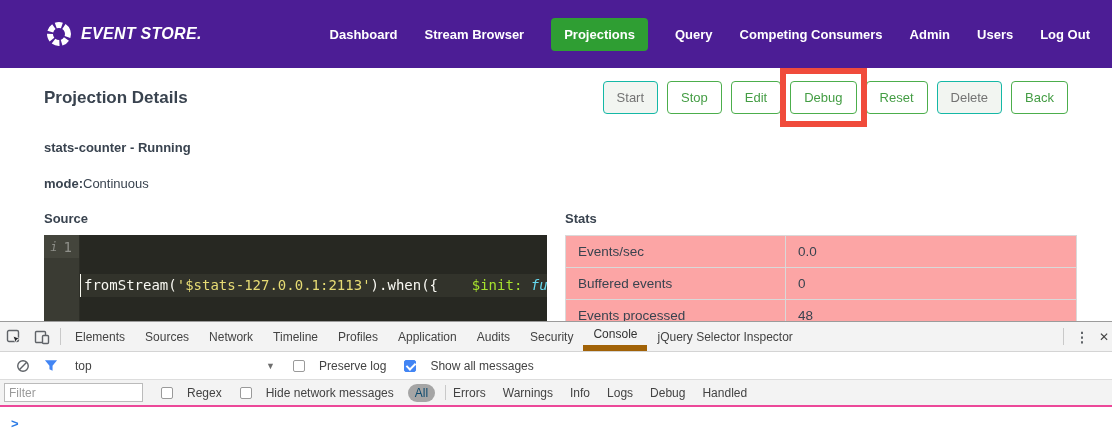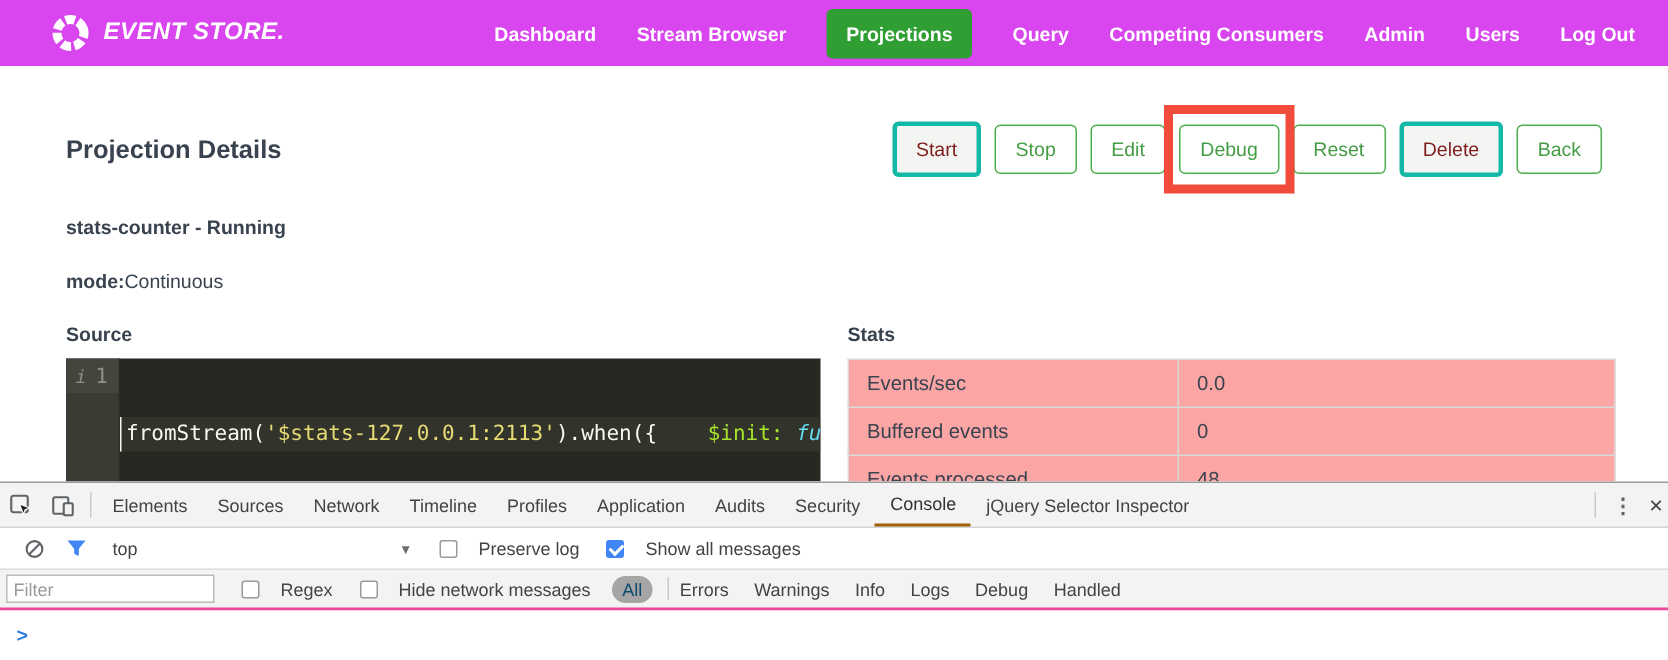--- a/index.html
+++ b/index.html
@@ -1,40 +1,40 @@
 <!DOCTYPE html>
 <html><head>
 <meta charset="utf-8">
 <style>
   * { box-sizing: border-box; margin: 0; padding: 0; }
   html,body { width: 1112px; height: 440px; overflow: hidden; background:#fff;
     font-family: "Liberation Sans", sans-serif; }
   .page { position: relative; width: 1112px; height: 440px; }
 
   
-  .header { height: 44px; background: #d946ef; display: flex; align-items: center;
-    padding: 0 22px 0 34px; }
+  .header { height: 68px; background: #4c1d95; display: flex; align-items: center;
+    padding: 0 22px 0 46px; }
   .logo { display: flex; align-items: center; gap: 9px; color: #fff; }
   .logo-ring { display: block; }
   .logo-word { font-size: 16px; font-weight: bold; font-style: italic; letter-spacing: .3px; }
   .nav { margin-left: auto; display: flex; align-items: center; gap: 27px; }
   .nav a { color: #fff; text-decoration: none; font-size: 13px; font-weight: bold; }
   .nav a.active { background: #2f9e33; padding: 9px 13px; border-radius: 4px; }
 
   
   .content { position: absolute; top: 57px; left: 0; width: 1112px; height: 264px;
     overflow: hidden; color: #39434f; }
   .title-row { display: flex; align-items: center; justify-content: space-between;
     padding: 24px 44px 0 44px; }
   h1.page-title { font-size: 17px; font-weight: bold; color: #39434f; }
   .btn-row { display: flex; align-items: center; gap: 9px; }
   .btn { font-family: "Liberation Sans", sans-serif; font-size: 13px; padding: 8px 13px;
     border-radius: 4px; background: #fff; border: 1px solid #4cae4c; color: #449d44;
     cursor: pointer; }
-  .btn.disabled { background: #f2f5f1; border: 3px solid #14b8a6; color: #7f1d1d; cursor: default; }
+  .btn.disabled { background: #f2f5f1; border: 1px solid #14b8a6; color: #737373; cursor: default; }
   .debug-wrap { position: relative; }
   .red-box { position: absolute; top: -13px; bottom: -13px; left: -10px; right: -10px;
     border: 6px solid #f04b3b; pointer-events: none; z-index: 3; }
 
   .status-line { padding: 26px 44px 0 44px; font-size: 13px; font-weight: bold; }
   .mode-line { padding: 21px 44px 0 44px; font-size: 13px; }
   .mode-line b { font-weight: bold; }
 
   .cols { display: flex; padding: 20px 0 0 44px; gap: 18px; }
   .col-label { font-size: 13px; font-weight: bold; margin-bottom: 9px; }
@@ -60,21 +60,21 @@
   .stats-table td.k { width: 220px; }
 
   
   .devtools { position: absolute; left: 0; top: 321px; width: 1112px; height: 119px;
     background: #fff; border-top: 1px solid #9b9b9b; font-size: 12px; color: #434343; }
   .dt-tabbar { height: 30px; background: #f3f3f3; border-bottom: 1px solid #d4d4d4;
     display: flex; align-items: stretch; }
   .dt-iconbtn { width: 28px; display: flex; align-items: center; justify-content: center; cursor: pointer; }
   .dt-sep { width: 1px; background: #c9c9c9; margin: 6px 4px; }
   .dt-tab { display: flex; align-items: center; padding: 0 10px; cursor: pointer; color: #434343; }
-  .dt-tab.active { border-bottom: 2px solid #a16207; color: #333; }
+  .dt-tab.active { border-bottom: 6px solid #a16207; color: #333; }
   .dt-right { margin-left: auto; display: flex; align-items: stretch; }
   .kebab { font-size: 14px; color: #5f6368; letter-spacing: 0; font-weight: bold; }
   .dt-close { width: 16px; overflow: hidden; }
 
   .dt-toolbar { height: 27px; display: flex; align-items: center; padding-left: 9px; background: #fff; }
   .ctx-select { display: flex; align-items: center; width: 200px; margin-left: 10px; cursor: pointer; }
   .ctx-select .caret { margin-left: auto; font-size: 9px; color: #6e6e6e; }
   .cb { width: 12px; height: 12px; border: 1px solid #9a9a9a; border-radius: 2px;
     background: #fff; flex: 0 0 12px; cursor: pointer; }
   .cb.checked { background: #4285f4; border-color: #4285f4; position: relative; }

